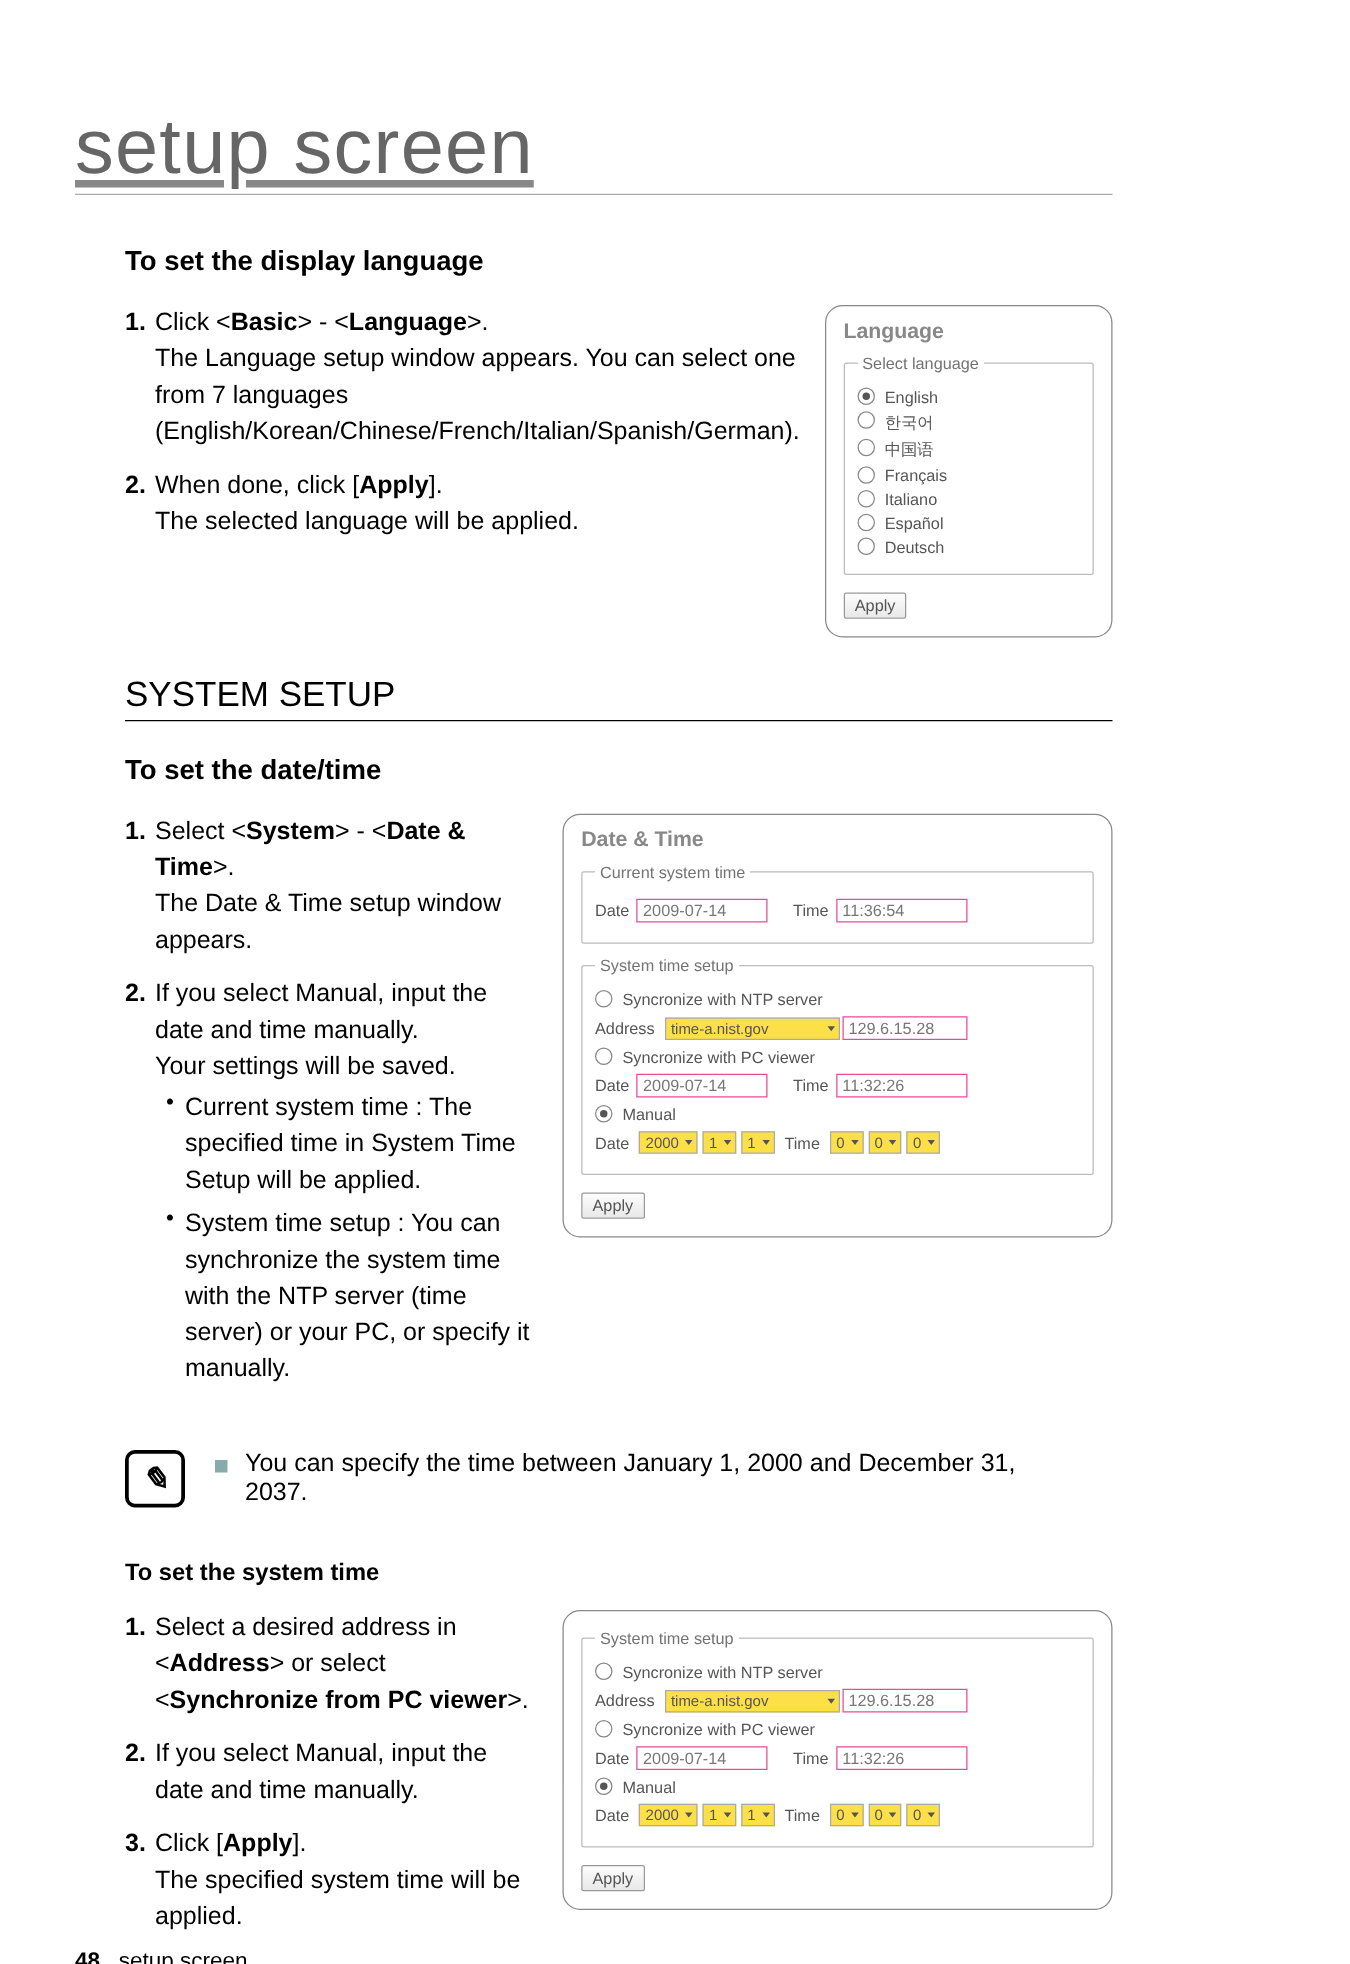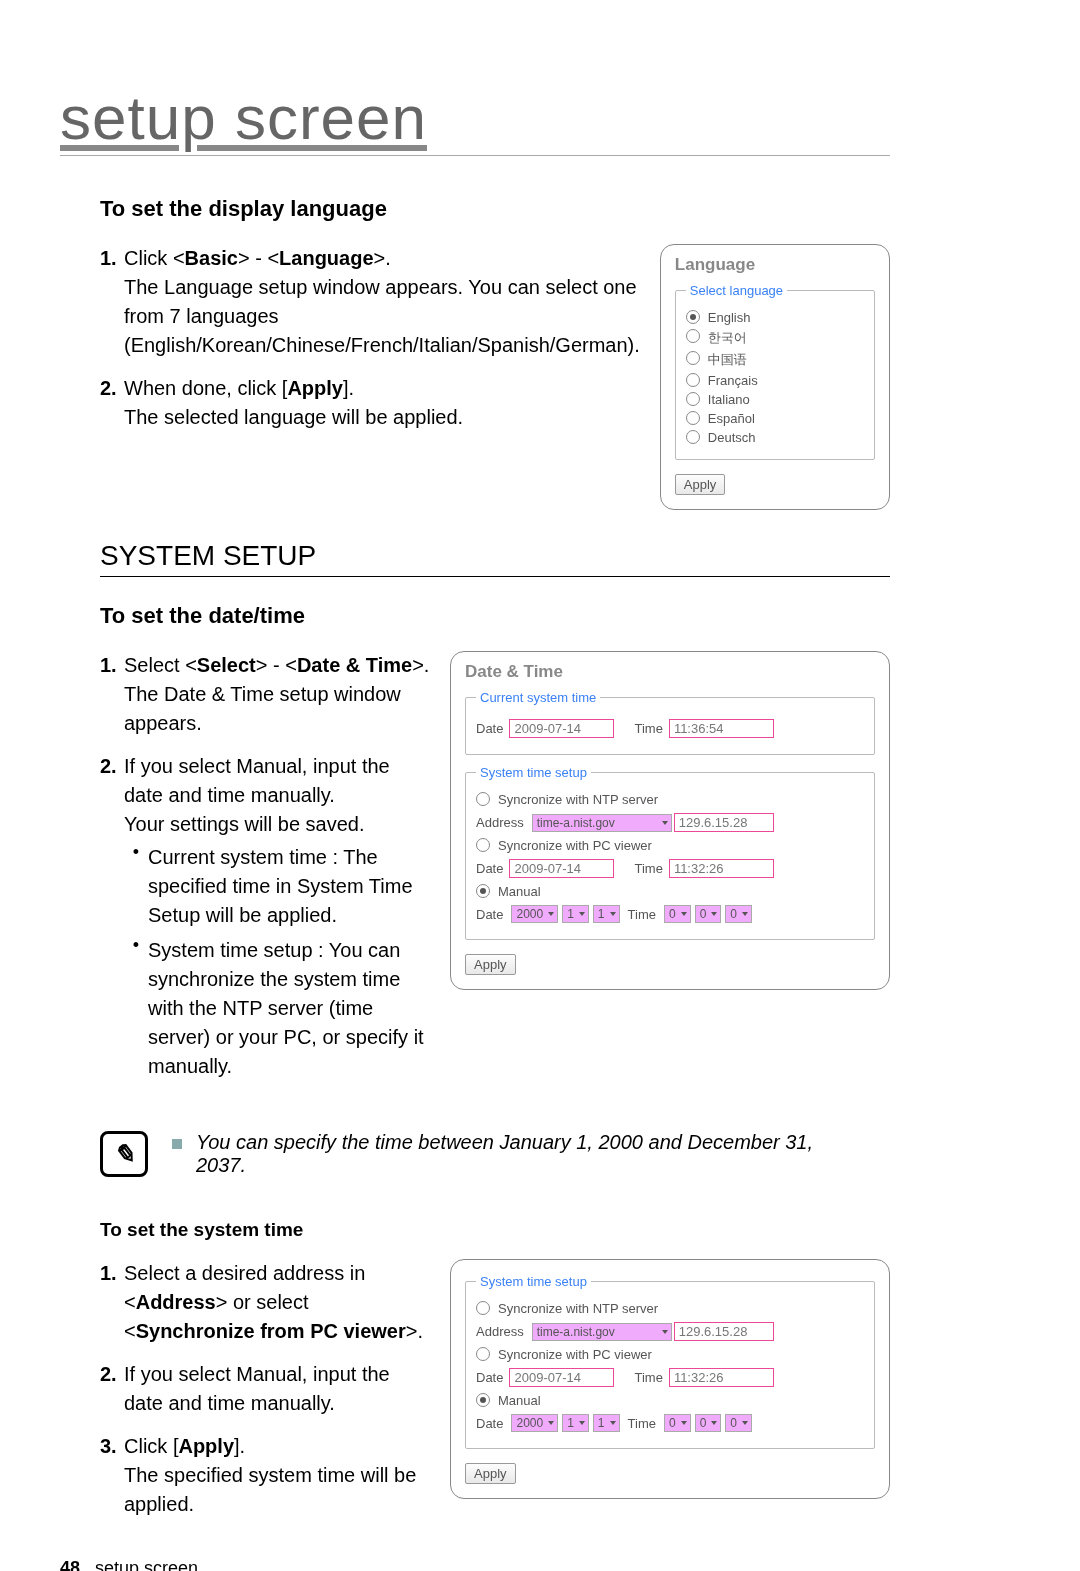--- a/index.html
+++ b/index.html
@@ -15,34 +15,34 @@
   ol.steps>li{display:flex;margin-bottom:14px;}
   ol.steps .num{font-weight:bold;min-width:24px;}
   ol.steps .step-body{flex:1;}
   ul.bullets{list-style:none;margin:4px 0 0 0;padding:0;}
   ul.bullets>li{display:flex;margin-bottom:6px;}
   ul.bullets .dot{min-width:24px;text-align:center;font-size:18px;line-height:1.1;}
   .bold{font-weight:bold;}
   .panel{border:1px solid #888;border-radius:14px;padding:10px 14px 14px 14px;font-size:13px;color:#555;background:#fff;}
   .panel-title{font-size:17px;font-weight:bold;color:#888;margin-bottom:8px;}
   fieldset.fld{border:1px solid #bbb;border-radius:2px;margin:4px 0 10px 0;padding:8px 10px 10px 10px;font-size:13px;}
-  fieldset.fld legend{font-size:13px;color:#3b82f6;padding:0 4px;}
+  fieldset.fld legend{font-size:13px;color:#737373;padding:0 4px;}
   .radio-row{display:flex;align-items:flex-start;margin:4px 0;}
   .radio-row .r{width:12px;height:12px;border:1px solid #888;border-radius:50%;margin-right:8px;display:inline-flex;align-items:center;justify-content:center;}
   .radio-row .r.sel::after{content:"";width:6px;height:6px;background:#555;border-radius:50%;}
   .field-line{display:flex;align-items:center;margin:6px 0;flex-wrap:wrap;}
   .field-line label{margin-right:6px;}
   .txtbox{border:1px solid #ec4899;padding:1px 4px;font-size:13px;color:#777;background:#fff;display:inline-block;}
-  .dd{border:1px solid #aaa;padding:1px 14px 1px 4px;font-size:12px;color:#555;background:#f0abfc;display:inline-flex;align-items:center;position:relative;margin:0 2px;}
+  .dd{border:1px solid #aaa;padding:1px 14px 1px 4px;font-size:12px;color:#555;background:#fde047;display:inline-flex;align-items:center;position:relative;margin:0 2px;}
   .dd::after{content:"";position:absolute;right:3px;top:50%;margin-top:-2px;border-left:3px solid transparent;border-right:3px solid transparent;border-top:4px solid #555;}
   .apply-btn{display:inline-block;border:1px solid #999;border-radius:2px;padding:2px 8px;font-size:13px;color:#555;background:linear-gradient(#fdfdfd,#e8e8e8);margin-top:4px;}
   .note-row{display:flex;align-items:flex-start;margin:30px 40px 42px 40px;}
   .note-icon{width:42px;height:40px;border:3px solid #000;border-radius:8px;display:flex;align-items:center;justify-content:center;font-size:26px;font-weight:bold;font-style:italic;margin-right:24px;}
   .note-bullet{width:10px;height:10px;background:#8aa;display:inline-block;margin-right:14px;margin-top:8px;}
-  .note-text{font-size:20px;font-style:italic;flex:1;}
+  .note-text{font-size:20px;flex:1;}
   .sub-para-title{font-size:19px;font-weight:bold;margin:0 0 18px 40px;}
   .footer{position:absolute;bottom:24px;left:60px;font-size:18px;}
   .footer .pg{font-weight:bold;}
 </style>
 </head>
 <body>
 
 <div class="page">
 
   <h1 class="page-title">setup screen</h1>
@@ -111,21 +111,21 @@
   <div class="section-title">SYSTEM SETUP</div>
 
   <div class="subsection-title">To set the date/time</div>
 
   <div class="col-wrap">
     <div class="left-col">
       <ol class="steps">
         <li>
           <span class="num">1.</span>
           <div class="step-body">
-            <span>Select &lt;</span><span class="bold">Select</span><span>&gt; - &lt;</span><span class="bold">Date &amp; Time</span><span>&gt;.</span><br>
+            <span>Select &lt;</span><span class="bold">System</span><span>&gt; - &lt;</span><span class="bold">Date &amp; Time</span><span>&gt;.</span><br>
             <span>The Date &amp; Time setup window appears.</span>
           </div>
         </li>
         <li>
           <span class="num">2.</span>
           <div class="step-body">
             <span>If you select Manual, input the date and time manually.</span><br>
             <span>Your settings will be saved.</span>
             <ul class="bullets">
               <li>

